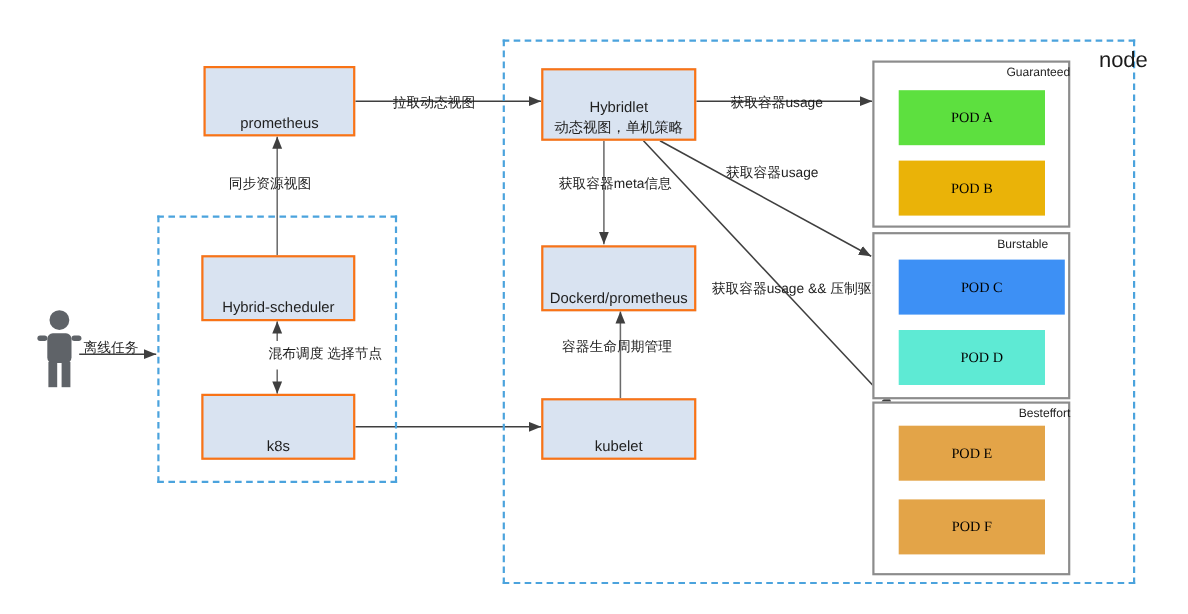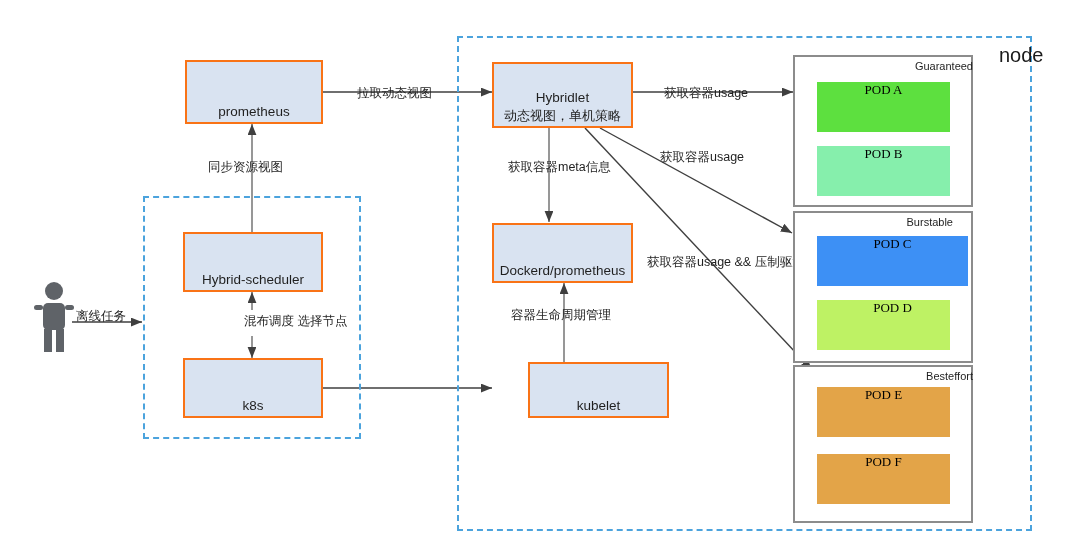--- a/index.html
+++ b/index.html
@@ -68,21 +68,21 @@
     width: 100%;
     text-align: right;
     font-size: 11px;
     color: #1f1f1f;
     white-space: nowrap;
   }
   .pod {
     position: absolute;
     box-sizing: border-box;
     display: flex;
-    align-items: flex-start;
+    align-items: center;
     justify-content: center;
     font-family: "Liberation Serif", "DejaVu Serif", serif;
     font-size: 13px;
     color: #000000;
   }
   
   .elabel {
     position: absolute;
     font-size: 12.5px;
     color: #1f1f1f;
@@ -160,21 +160,21 @@
 
   <div class="cbox" style="left:492px; top:62px; width:141px; height:66px;">
     <span>Hybridlet</span>
     <span class="l2">动态视图，单机策略</span>
   </div>
 
   <div class="cbox" style="left:492px; top:223px; width:141px; height:60px;">
     <span>Dockerd/prometheus</span>
   </div>
 
-  <div class="cbox" style="left:492px; top:362px; width:141px; height:56px;margin-left:36px;">
+  <div class="cbox" style="left:492px; top:362px; width:141px; height:56px;">
     <span>kubelet</span>
   </div>
 
   <div class="elabel cn" style="left:357px; top:85px;">拉取动态视图</div>
 
   <div class="elabel cn" style="left:208px; top:159px;">同步资源视图</div>
 
   <div class="elabel cn" style="left:196px; top:313px;margin-left:48px;">混布调度 选择节点</div>
 
   <div class="elabel cn" style="left:508px; top:159px;">获取容器meta信息</div>
@@ -185,30 +185,30 @@
 
   <div class="elabel cn" style="left:660px; top:149px;">获取容器usage</div>
 
   <div class="elabel cn" style="left:647px; top:254px;">获取容器usage &amp;&amp; 压制驱逐</div>
 
   <div class="qos" style="left:793px; top:55px; width:180px; height:152px;"></div>
   <div class="qos-title" style="left:793px; top:60px; width:180px;">Guaranteed</div>
   <div class="pod" style="left:817px; top:82px; width:133px; height:50px; background:#5de03f;">
     <span>POD A</span>
   </div>
-  <div class="pod" style="left:817px; top:146px; width:133px; height:50px; background:#86efac;">
+  <div class="pod" style="left:817px; top:146px; width:133px; height:50px; background:#eab308;">
     <span>POD B</span>
   </div>
 
   <div class="qos" style="left:793px; top:211px; width:180px; height:152px;"></div>
   <div class="qos-title" style="left:793px; top:216px; width:160px;">Burstable</div>
   <div class="pod" style="left:817px; top:236px; width:151px; height:50px; background:#3d90f5;">
     <span>POD C</span>
   </div>
-  <div class="pod" style="left:817px; top:300px; width:133px; height:50px; background:#bef264;padding-left:18px;">
+  <div class="pod" style="left:817px; top:300px; width:133px; height:50px; background:#5eead4;padding-left:18px;">
     <span>POD D</span>
   </div>
 
   <div class="qos" style="left:793px; top:365px; width:180px; height:158px;"></div>
   <div class="qos-title" style="left:793px; top:370px; width:180px;">Besteffort</div>
   <div class="pod" style="left:817px; top:387px; width:133px; height:50px; background:#e3a448;">
     <span>POD E</span>
   </div>
   <div class="pod" style="left:817px; top:454px; width:133px; height:50px; background:#e3a448;">
     <span>POD F</span>

